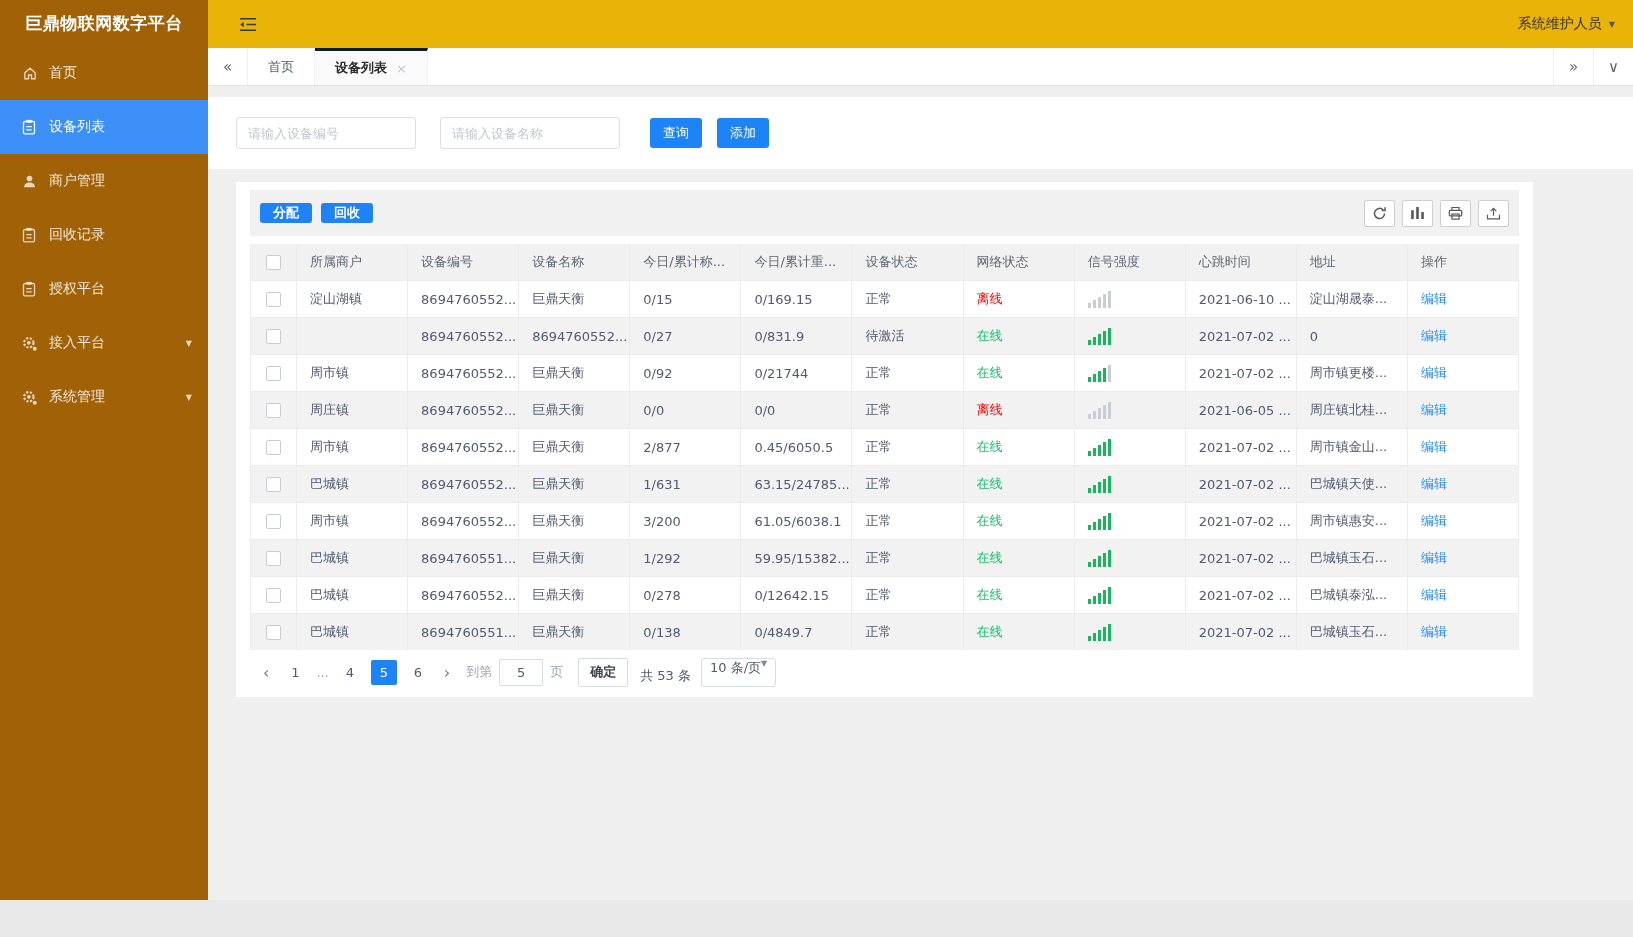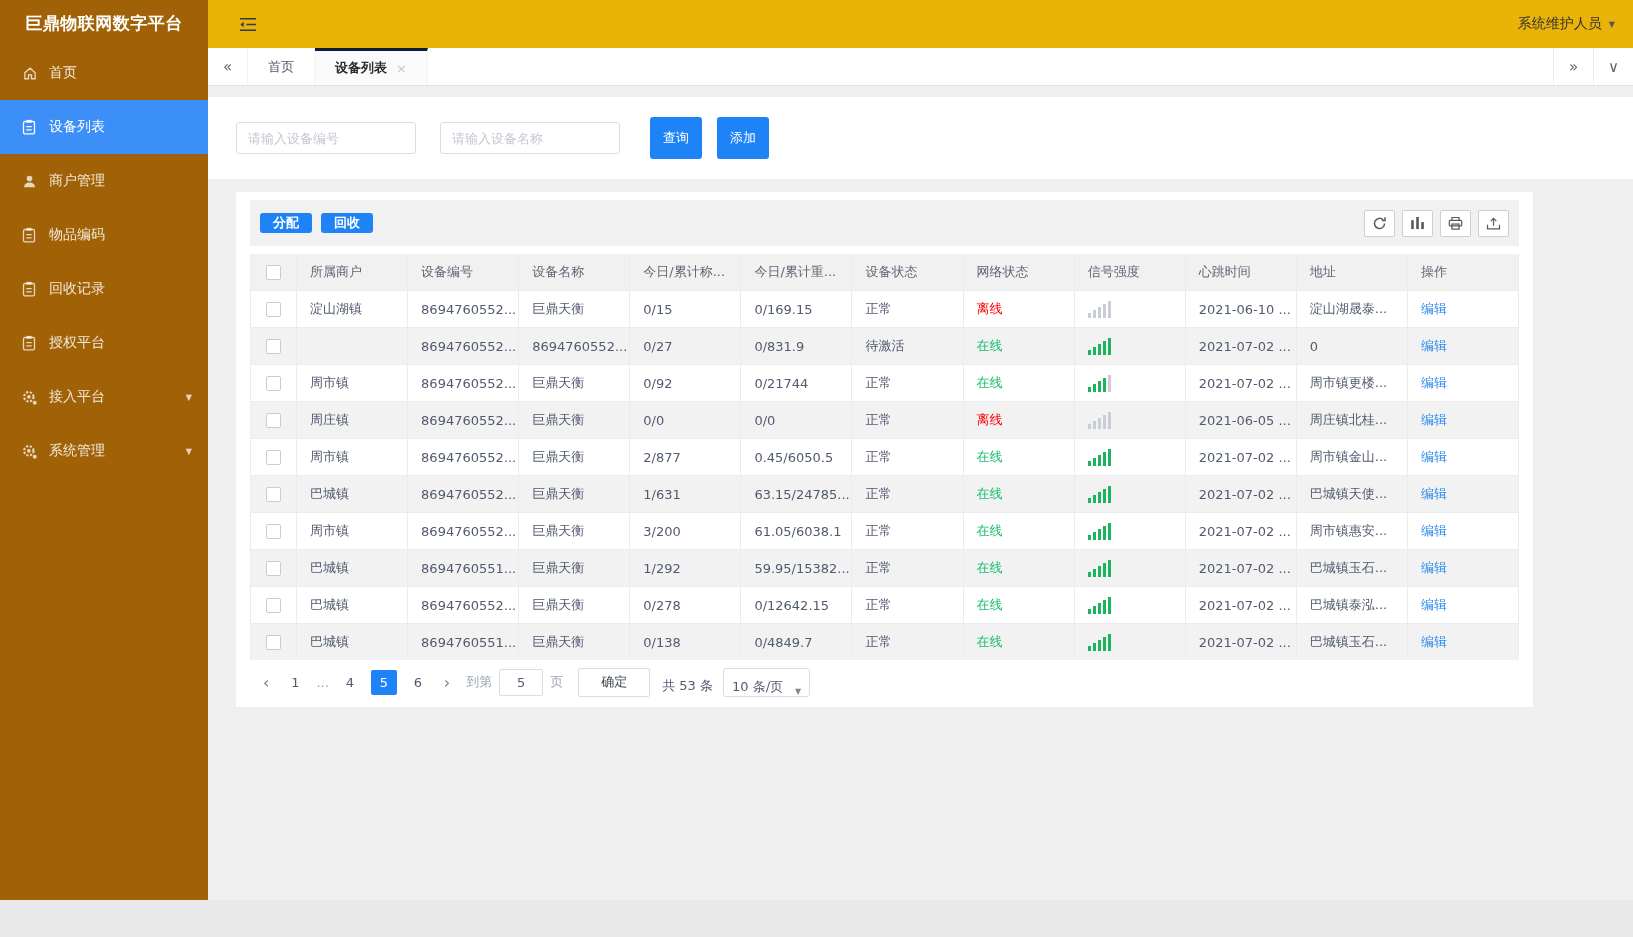--- a/index.html
+++ b/index.html
@@ -47,21 +47,21 @@
   .content { flex:1; }
 
   
   .search-panel { margin-top:11px; background:#fff; padding:20px 28px; display:flex; align-items:center; }
   .input { width:180px; height:32px; border:1px solid #dcdee2; border-radius:3px;
     padding:0 11px; font-size:13px; color:#515a6e; outline:none; background:#fff;
     font-family:inherit; }
   .input::placeholder { color:#c3c7cf; }
   .input + .input { margin-left:24px; }
   .btn { border:none; border-radius:3px; font-size:13px; cursor:pointer; font-family:inherit; }
-  .btn.primary { background:#1e83f7; color:#fff; height:42px; padding:0 13px; }
+  .btn.primary { background:#1e83f7; color:#fff; height:30px; padding:0 13px; }
   .btn.q { margin-left:30px; } .btn.a { margin-left:15px; }
 
   
   .card { margin:13px 0 0 28px; width:1297px; background:#fff; padding:8px 14px 9px; }
   .card-toolbar { background:#f1f1f2; height:46px; display:flex; align-items:center; padding:0 10px; }
   .card-toolbar .btn.primary { height:20px;font-weight:bold; }
   .card-toolbar .btn + .btn { margin-left:9px; }
   .tool-icons { margin-left:auto; display:flex; }
   .icon-btn { width:31px; height:27px; margin-left:7px; background:#fff; border:1px solid #cfcfcf;
     border-radius:2px; display:inline-flex; align-items:center; justify-content:center;
@@ -90,25 +90,25 @@
   .pagination { height:38px; margin-top:0; padding:6px 4px 0; display:flex; align-items:center; }
   .pg-arrow { font-size:16px; color:#737c8b; padding:0 9px; cursor:pointer; }
   .pg-pages { display:flex; align-items:center; }
   .pg-num { min-width:26px; height:25px; line-height:25px; text-align:center; margin:0 4px;
     border-radius:2px; color:#515a6e; cursor:pointer; padding:0 4px; }
   .pg-num.active { background:#1e83f7; color:#fff; }
   .pg-ellipsis { color:#9aa2ad; margin:0 4px; }
   .pg-goto { color:#9ea7b4; margin:0 7px; }
   .pg-input { width:44px; height:27px; border:1px solid #d7dde4; border-radius:2px;
     text-align:center; font-size:13px; color:#515a6e; outline:none; font-family:inherit; }
-  .pg-confirm { height:29px; padding:0 22px; margin:0 8px; background:#fff; border:1px solid #d7dde4;
-    border-radius:2px; font-weight:normal; color:#3f4652; font-size:13px; cursor:pointer; font-family:inherit; }
+  .pg-confirm { height:29px; padding:0 11px; margin:0 8px; background:#fff; border:1px solid #d7dde4;
+    border-radius:2px; font-weight:bold; color:#3f4652; font-size:13px; cursor:pointer; font-family:inherit; }
   .pg-total { margin:8px 10px 0 4px; color:#515a6e; }
   .pg-select { height:29px; border:1px solid #d7dde4; border-radius:3px; background:#fff;
-    display:flex; align-items:flex-end; gap:12px; padding:0 8px; cursor:pointer; color:#515a6e; }
+    display:flex; align-items:flex-start; gap:0; padding:0 8px; cursor:pointer; color:#515a6e; }
   .pg-select .caret-sm { color:#808a97; }
 </style>
 </head>
 <body>
 
 <div class="app">
 
   <aside class="sidebar">
     <div class="side-title">巨鼎物联网数字平台</div>
     <nav class="side-menu">
@@ -131,30 +131,20 @@
           <span class="s-label">设备列表</span>
         </div>
         <div class="side-item">
           <span class="s-icon">
             <svg width="15" height="15" viewBox="0 0 16 16" fill="currentColor">
               <circle cx="8" cy="4.8" r="3"></circle>
               <path d="M2.2 14.2 c0-3.4 2.7-5.1 5.8-5.1 s5.8 1.7 5.8 5.1 Z"></path>
             </svg>
           </span>
           <span class="s-label">商户管理</span>
-        </div>
-        <div class="side-item">
-          <span class="s-icon">
-            <svg width="14" height="16" viewBox="0 0 14 16" fill="none" stroke="currentColor" stroke-width="1.3">
-              <rect x="1.5" y="2.5" width="11" height="12.3" rx="1.4"></rect>
-              <rect x="4.4" y="0.9" width="5.2" height="2.8" fill="currentColor" stroke="none"></rect>
-              <path d="M4.3 7.6 h5.4 M4.3 10.8 h5.4"></path>
-            </svg>
-          </span>
-          <span class="s-label">物品编码</span>
         </div>
         <div class="side-item">
           <span class="s-icon">
             <svg width="14" height="16" viewBox="0 0 14 16" fill="none" stroke="currentColor" stroke-width="1.3">
               <rect x="1.5" y="2.5" width="11" height="12.3" rx="1.4"></rect>
               <rect x="4.4" y="0.9" width="5.2" height="2.8" fill="currentColor" stroke="none"></rect>
               <path d="M4.3 7.6 h5.4 M4.3 10.8 h5.4"></path>
             </svg>
           </span>
           <span class="s-label">回收记录</span>

